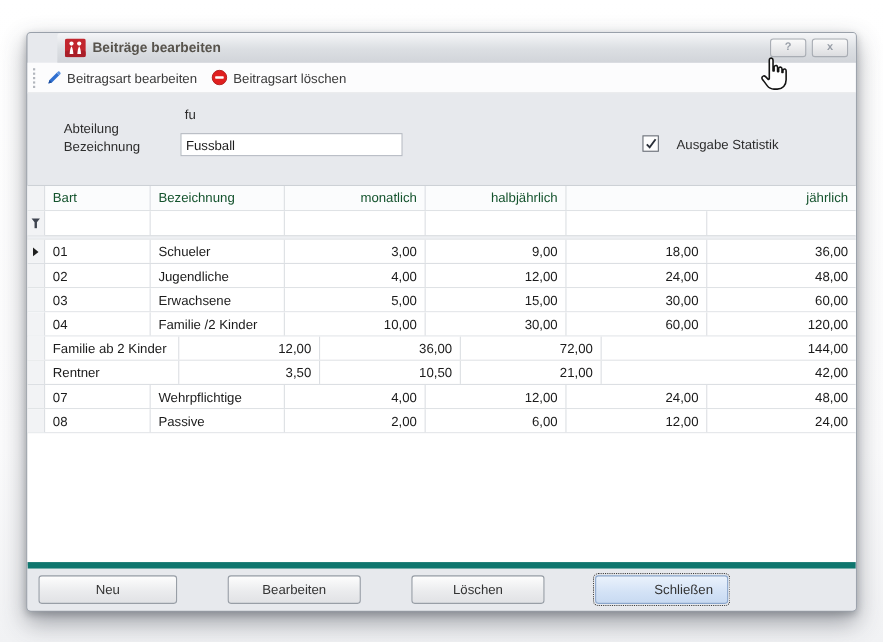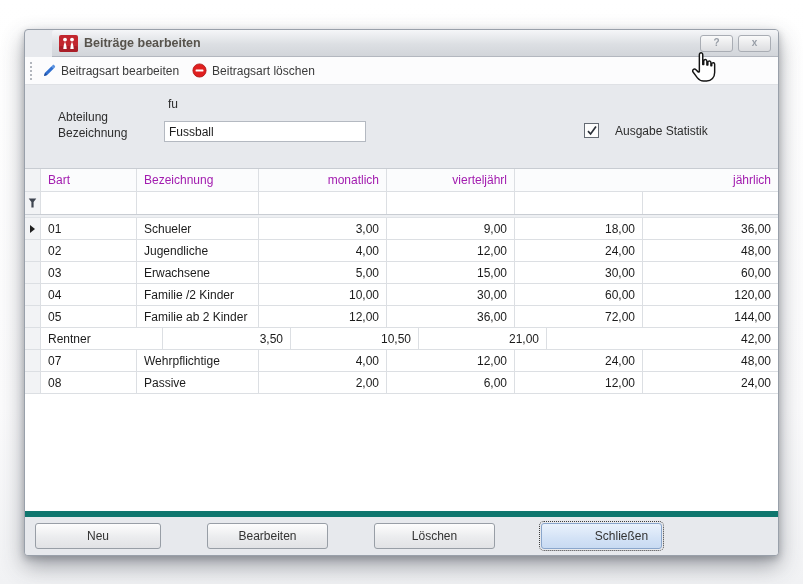--- a/index.html
+++ b/index.html
@@ -48,21 +48,21 @@
     border:1px solid #b4b9c1;background:#fff;font-family:"Liberation Sans",sans-serif;
     font-size:12px;color:#1c1c1c;padding:0 4px;outline:none;
   }
   .chk-wrap{position:absolute;left:559px;top:38px;display:flex;align-items:center;gap:16px;}
   .chk-box{width:13px;height:13px;background:#fdfdfd;border:1px solid #646a73;display:flex;align-items:center;justify-content:center;}
   .chk-label{color:#2d2d2d;}
   
   .grid{flex:1;background:#fff;border-top:1px solid #c8ccd2;display:flex;flex-direction:column;overflow:hidden;}
   .grid-row{display:flex;height:21px;flex:0 0 21px;border-bottom:1px solid #dcdfe3;background:#fff;}
   .header-row{height:22px;flex:0 0 22px;background:#fbfcfd;}
-  .header-row .cell{color:#a21caf;}
+  .header-row .cell{color:#14532d;}
   .filter-row{height:22px;flex:0 0 22px;border-bottom:1px solid #c9cdd3;}
   .grid-spacer{height:2px;flex:0 0 2px;background:#eef0f3;border-bottom:1px solid #e0e3e7;}
   .grid-filler{flex:1;background:#fff;}
   .cell{
     display:flex;align-items:center;box-sizing:border-box;
     border-right:1px solid #dcdfe3;padding:0 7px;font-size:12px;color:#1b1b1b;
     white-space:nowrap;overflow:hidden;
   }
   .c-ind{width:16px;flex:0 0 16px;background:#f2f3f5;padding:0;justify-content:center;}
   .c0{width:96px;flex:0 0 96px;}
@@ -154,21 +154,21 @@
       <span class="chk-label">Ausgabe Statistik</span>
     </div>
   </div>
 
   <div class="grid">
     <div class="grid-row header-row">
         <div class="cell c-ind"></div>
         <div class="cell c0">Bart</div>
         <div class="cell c1">Bezeichnung</div>
         <div class="cell c2 num">monatlich</div>
-        <div class="cell c4 num">vierteljährl</div>
+        <div class="cell c4 num">halbjährlich</div>
         <div class="cell c5 num">jährlich</div>
       </div>
     <div class="grid-row filter-row">
         <div class="cell c-ind">
           <svg width="9" height="10" viewBox="0 0 9 10">
             <path d="M0.7 0.6 H8.3 L5.6 4 V9.4 H3.4 V4 Z" fill="#3f4550"></path>
           </svg>
         </div>
         <div class="cell c0"></div>
         <div class="cell c1"></div>
@@ -212,21 +212,20 @@
           <div class="cell c-ind"></div>
           <div class="cell c0">04</div>
           <div class="cell c1">Familie /2 Kinder</div>
           <div class="cell c2 num">10,00</div>
           <div class="cell c3 num">30,00</div>
           <div class="cell c4 num">60,00</div>
           <div class="cell c5 num">120,00</div>
         </div>
         <div class="grid-row">
           <div class="cell c-ind"></div>
-          <div class="cell c0">05</div>
           <div class="cell c1">Familie ab 2 Kinder</div>
           <div class="cell c2 num">12,00</div>
           <div class="cell c3 num">36,00</div>
           <div class="cell c4 num">72,00</div>
           <div class="cell c5 num">144,00</div>
         </div>
         <div class="grid-row">
           <div class="cell c-ind"></div>
           <div class="cell c1">Rentner</div>
           <div class="cell c2 num">3,50</div>

